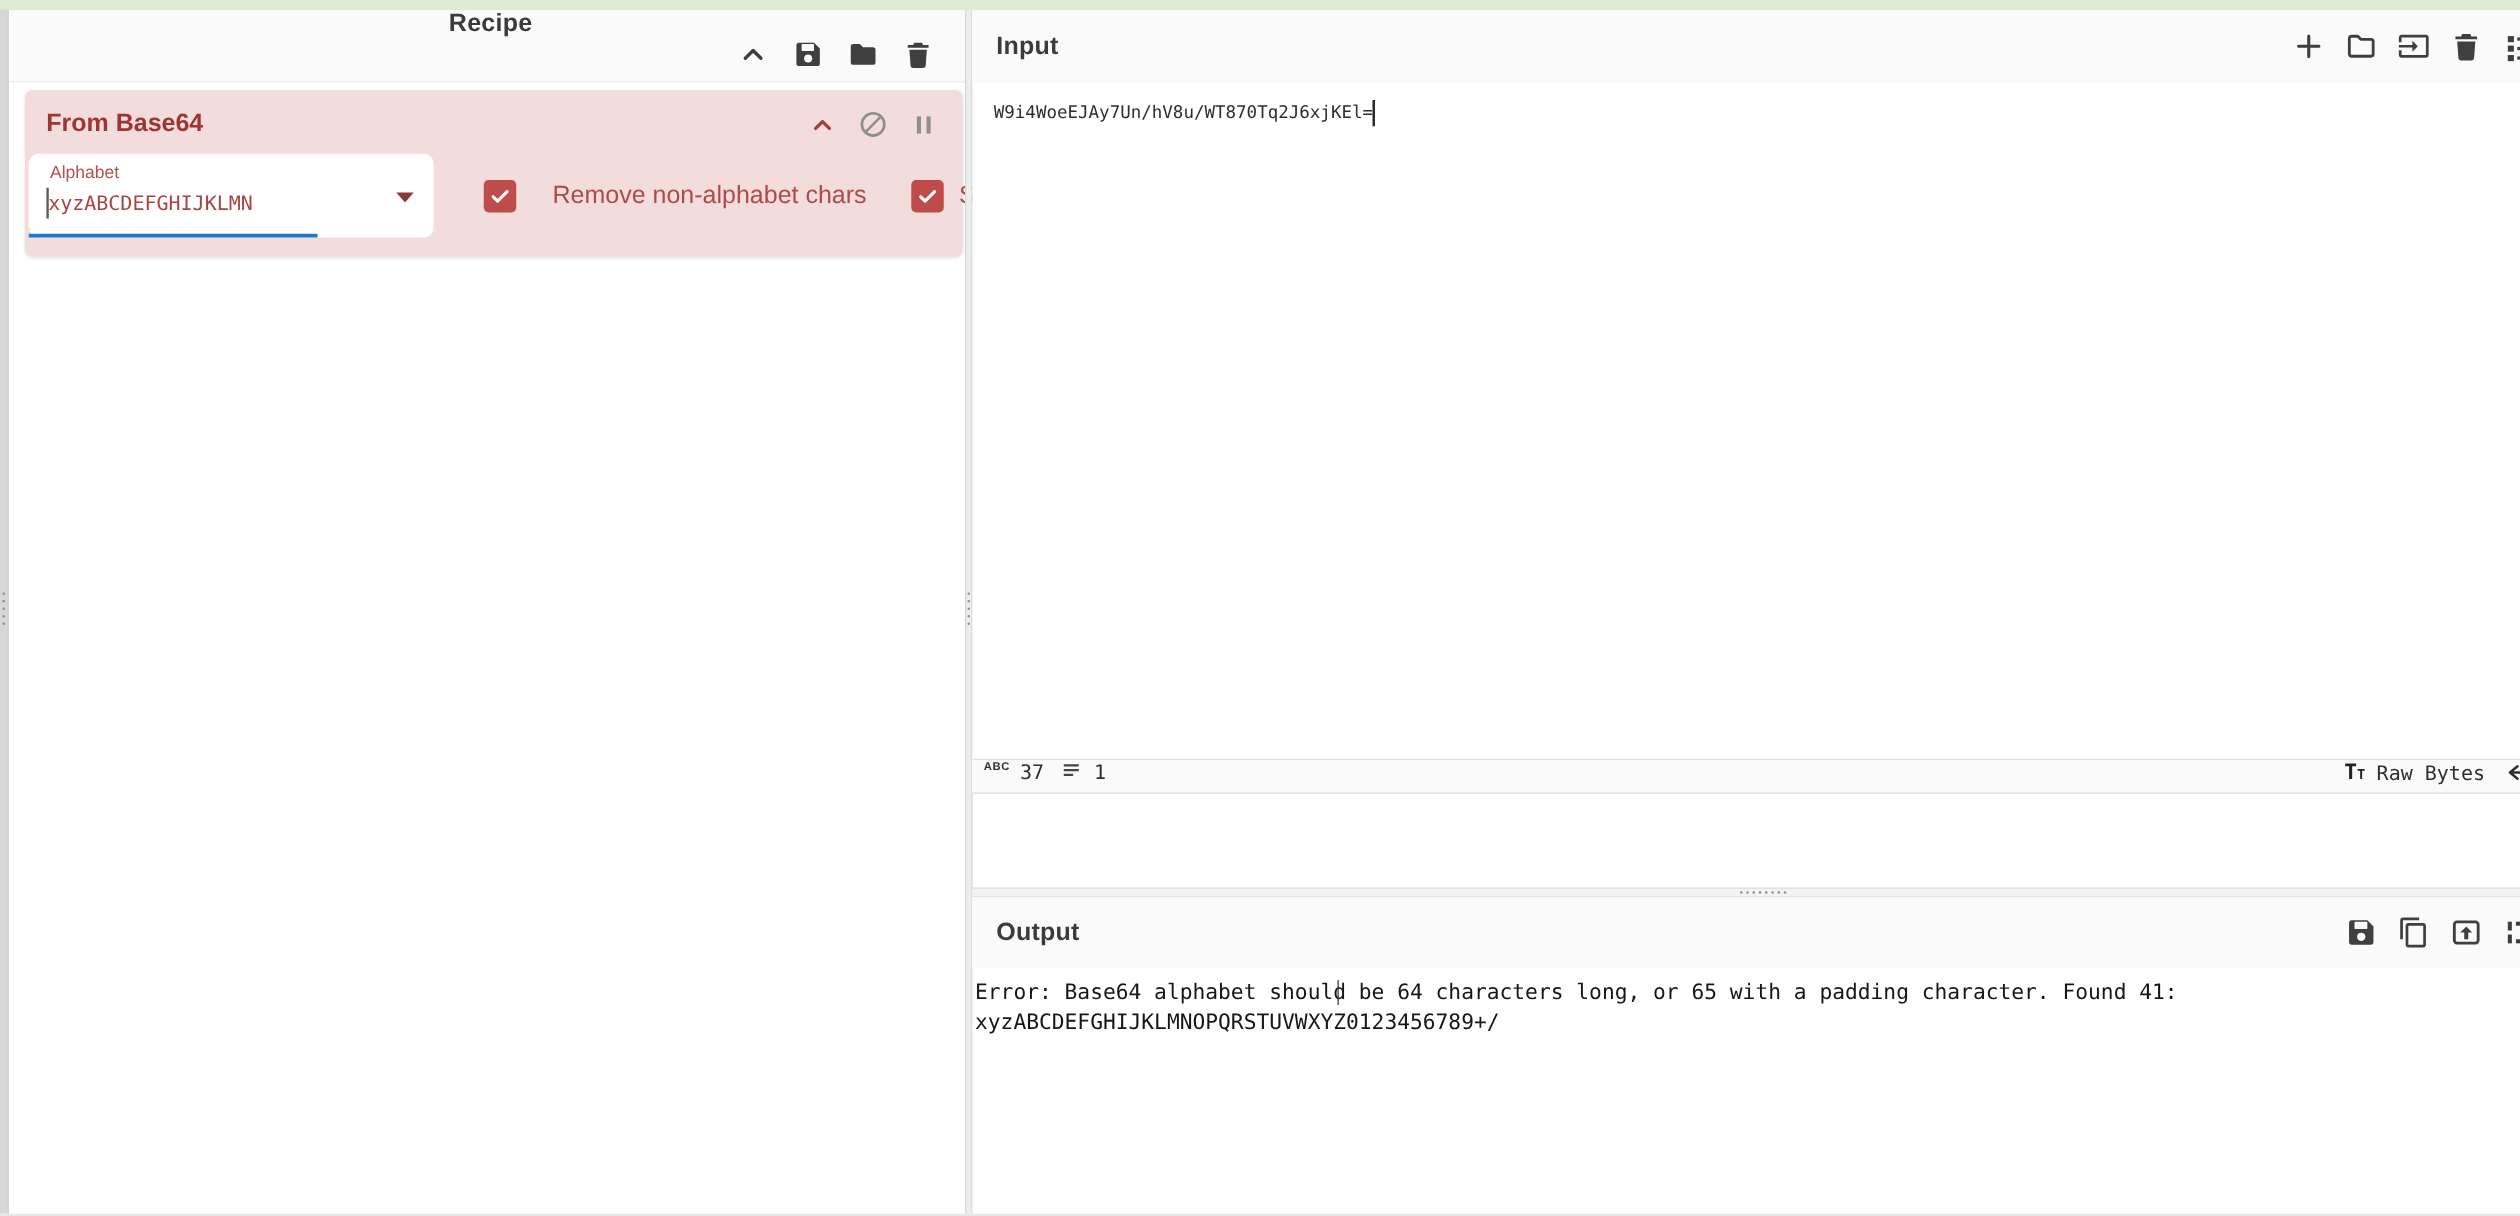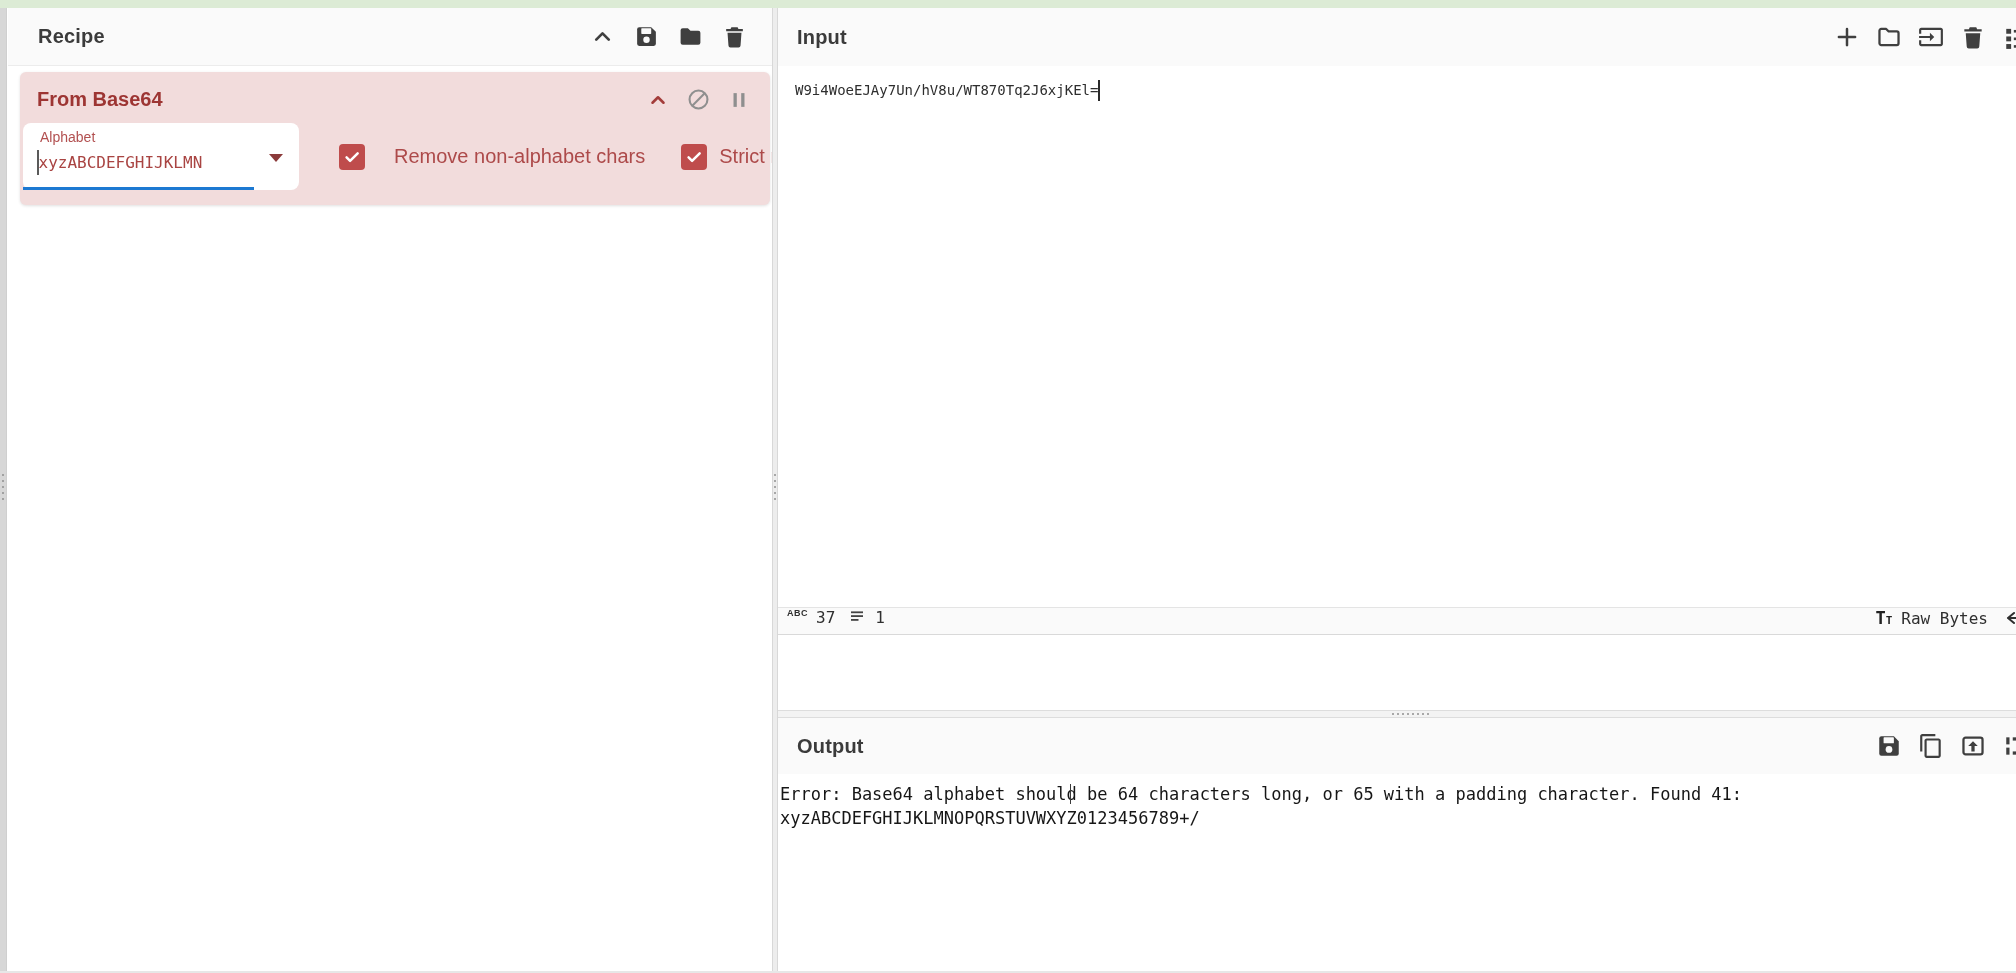--- a/index.html
+++ b/index.html
@@ -14,36 +14,36 @@
   
   .left-gutter { left:0; top:8px; width:7px; height:963px; background:#d7d7d7; border-right:1px solid #cncnc; }
   .left-gutter { border-right:1px solid #cfcfcf; }
   .v-dots { position:absolute; left:2px; top:466px; display:flex; flex-direction:column; gap:4px; }
   .dot { width:2px; height:2px; border-radius:50%; background:#8f8f8f; }
 
   
   .panel { background:#fff; }
   .recipe-panel { left:8px; top:8px; width:764px; height:963px; }
   .panel-header { height:58px; background:#fafafa; border-bottom:1px solid #ececec;
-    display:flex; align-items:center; }
+    display:flex; align-items:center;flex-direction:column; }
   .recipe-panel .panel-header { padding:0 25px 0 30px; }
   .panel-title { font-size:20px; font-weight:700; color:#3b3b3b; letter-spacing:.2px; }
   .hdr-icons { margin-left:auto; display:flex; align-items:center; gap:19px; }
   .icon { display:block; }
   .icon-btn { display:flex; align-items:center; justify-content:center; cursor:pointer; background:none; border:none; }
 
   
   .op { position:absolute; left:12px; top:64px; width:750px; height:133px;
     background:#f2dcdc; border-radius:6px; box-shadow:0 1px 3px rgba(0,0,0,.12); }
   .op-head { display:flex; align-items:center; padding:15px 20px 0 17px; }
   .op-title { font-size:20px; font-weight:700; color:#9d3533; }
   .op-icons { margin-left:auto; display:flex; align-items:center; gap:17px; }
   .op-body { display:flex; align-items:center; padding:11px 0 0 3px; }
 
-  .field { position:relative; width:276px; height:67px; background:#fff;
+  .field { position:relative; width:324px; height:67px; background:#fff;
     border-radius:8px; flex:none; }
   .field-label { position:absolute; left:17px; top:6px; font-size:14px; color:#b25050; }
   .field-value { position:absolute; left:14px; top:27px; width:228px; overflow:hidden;
     display:flex; align-items:center; font-family:"DejaVu Sans Mono", monospace;
     font-size:16px; color:#a94442; white-space:pre; }
   .caret-thin { width:1.5px; height:25px; background:#5a5a5a; flex:none; }
   .field-underline { position:absolute; left:0; bottom:0; width:231px; height:3px; background:#1c79d2; }
   .select-caret { position:absolute; right:16px; top:31px; width:0; height:0;
     border-left:7px solid transparent; border-right:7px solid transparent;
     border-top:8px solid #8b3a3a; }

